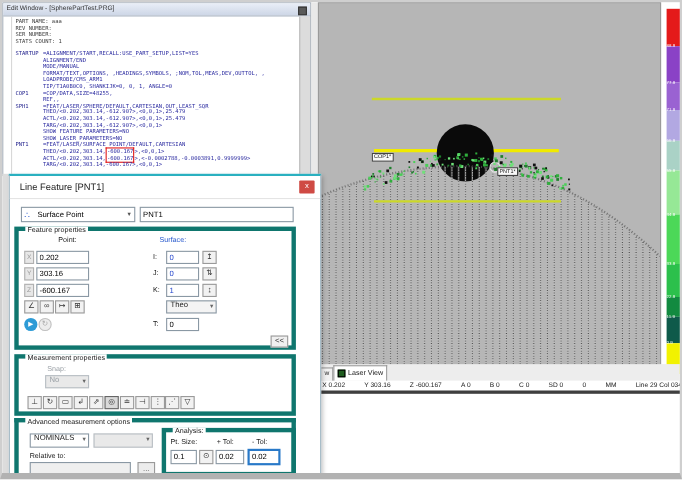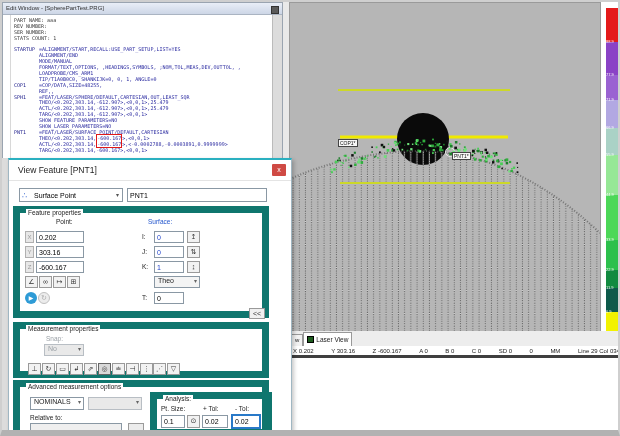--- a/index.html
+++ b/index.html
@@ -50,21 +50,21 @@
   .dlg-title{position:absolute;left:0;top:0;right:0;height:20px;background:#ffffff;border-bottom:1px solid #e4e4e4;
     font-size:8.5px;color:#222;line-height:20px;padding-left:9px;}
   .dlg-close{position:absolute;right:5px;top:4px;width:14px;height:12px;background:#cf4a44;color:#fff;
     font-size:7px;line-height:12px;text-align:center;border-radius:1px;cursor:default;}
   .combo{position:absolute;left:10px;top:28px;width:104px;height:14px;border:1px solid #8a98a4;background:#fff;
     font-size:7px;line-height:13px;box-sizing:border-box;padding-left:14px;}
   .combo-icon{position:absolute;left:2px;top:0px;color:#2255cc;font-size:8px;}
   .combo-ch{position:absolute;right:3px;top:0;color:#555;font-size:6px;}
   .tinput{position:absolute;border:1px solid #8a98a4;background:#fff;font-size:7px;box-sizing:border-box;
     padding:0 0 0 2px;font-family:"Liberation Sans", sans-serif;}
-  .fs{position:absolute;border:7px solid #0f766e;box-sizing:border-box;}
+  .fs{position:absolute;border:4px solid #0f766e;box-sizing:border-box;}
   .fs-legend{position:absolute;top:-4px;left:6px;background:#ffffff;font-size:6.5px;color:#222;line-height:8px;padding:0 2px;}
   .slabel{position:absolute;font-size:6.5px;color:#222;white-space:nowrap;}
   .slabel.blue{color:#2255cc;}
   .slabel.gray{color:#9aa0a6;}
   .lblbox{position:absolute;width:9px;height:12px;background:#e7e7e7;border:1px solid #b0b0b0;box-sizing:border-box;
     color:#9a9a9a;font-size:6px;text-align:center;line-height:11px;}
   .blueval{color:#2244cc !important;}
   .ibtn{width:13px;height:12px;border:1px solid #9a9a9a;background:#f2f2f2;box-sizing:border-box;font-size:7px;
     line-height:10px;text-align:center;color:#333;}
   .ibtn.pressed{background:#d9d9d9;border-color:#666;}
@@ -376,21 +376,21 @@
       <span>C 0</span>
       <span>SD 0</span>
       <span>0</span>
       <span>MM</span>
       <span>Line 29 Col 034</span>
     </div>
   <div class="rule"></div>
 
   <div class="dlg">
     <div class="dlg-title">
-      <span>View Feature [PNT1]</span>
+      <span>Line Feature [PNT1]</span>
     </div>
     <div class="dlg-close">x</div>
 
     <div class="combo">
       <span class="combo-icon">∴</span>
       <span>Surface Point</span>
       <span class="combo-ch">▾</span>
     </div>
     <input class="tinput" style="left: 118px; top: 28px; width: 140px; height: 14px;" value="PNT1">
 

